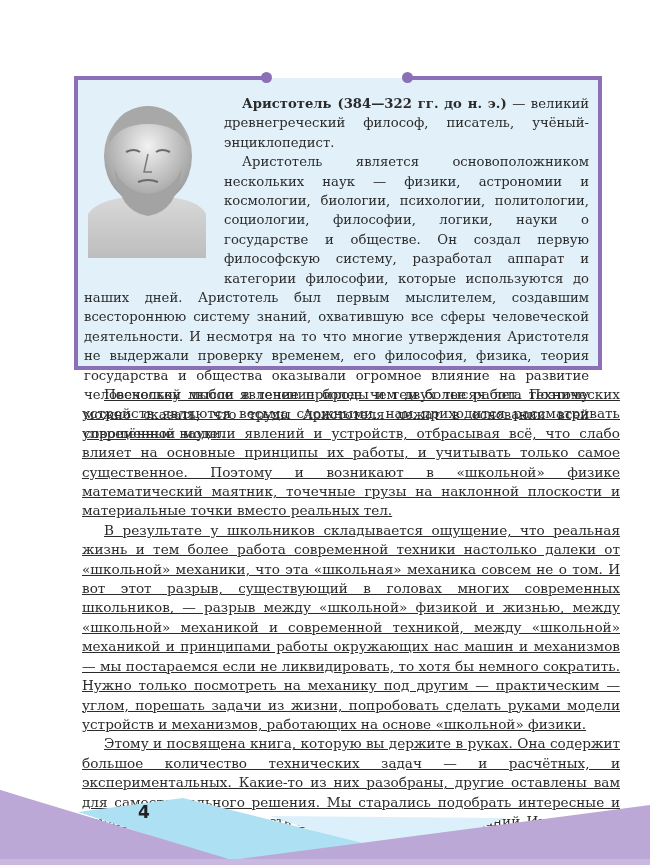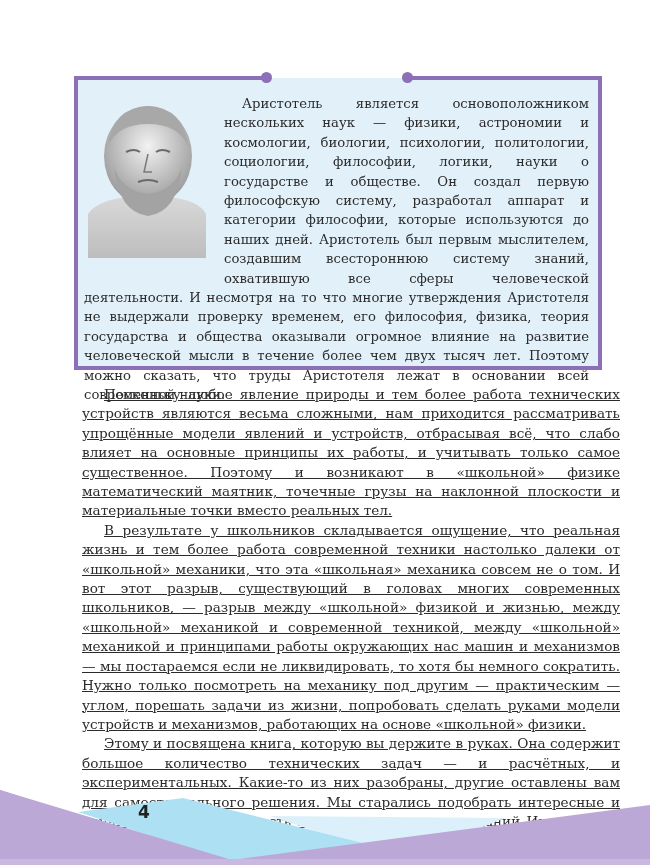--- a/index.html
+++ b/index.html
@@ -77,20 +77,21 @@
   <path d="M22 52 Q26 14 62 12 Q98 14 102 52 Q92 30 62 30 Q32 30 22 52 Z" fill="#a8a8a8"></path>
   <path d="M28 72 Q32 118 62 122 Q92 118 96 72 Q90 96 62 100 Q34 96 28 72 Z" fill="#a3a3a3"></path>
   <path d="M40 58 Q48 54 54 58" stroke="#6b6b6b" stroke-width="2" fill="none"></path>
   <path d="M70 58 Q76 54 84 58" stroke="#6b6b6b" stroke-width="2" fill="none"></path>
   <path d="M62 60 L58 78 L66 78" stroke="#7a7a7a" stroke-width="1.5" fill="none"></path>
   <path d="M52 88 Q62 84 72 88" stroke="#6a6a6a" stroke-width="2" fill="none"></path>
 </svg>
 
 <div class="bio-text">
   <div class="float-spacer"></div>
+  <p class="first"><b>Аристотель (384—322 гг. до н. э.)</b><span> — великий древнегреческий философ, писатель, учёный-энциклопедист.</span></p>
   <p>Аристотель является основоположником нескольких наук — физики, астрономии и космологии, биологии, психологии, политологии, социологии, философии, логики, науки о государстве и обществе. Он создал первую философскую систему, разработал аппарат и категории философии, которые используются до наших дней. Аристотель был первым мыслителем, создавшим всестороннюю систему знаний, охватившую все сферы человеческой деятельности. И несмотря на то что многие утверждения Аристотеля не выдержали проверку временем, его философия, физика, теория государства и общества оказывали огромное влияние на развитие человеческой мысли в течение более чем двух тысяч лет. Поэтому можно сказать, что труды Аристотеля лежат в основании всей современной науки.</p>
 </div>
 
 <div class="body-text">
   <p>Поскольку любое явление природы и тем более работа технических устройств являются весьма сложными, нам приходится рассматривать упрощённые модели явлений и устройств, отбрасывая всё, что слабо влияет на основные принципы их работы, и учитывать только самое существенное. Поэтому и возникают в «школьной» физике математический маятник, точечные грузы на наклонной плоскости и материальные точки вместо реальных тел.</p>
   <p>В результате у школьников складывается ощущение, что реальная жизнь и тем более работа современной техники настолько далеки от «школьной» механики, что эта «школьная» механика совсем не о том. И вот этот разрыв, существующий в головах многих современных школьников, — разрыв между «школьной» физикой и жизнью, между «школьной» механикой и современной техникой, между «школьной» механикой и принципами работы окружающих нас машин и механизмов — мы постараемся если не ликвидировать, то хотя бы немного сократить. Нужно только посмотреть на механику под другим — практическим — углом, порешать задачи из жизни, попробовать сделать руками модели устройств и механизмов, работающих на основе «школьной» физики.</p>
   <p>Этому и посвящена книга, которую вы держите в руках. Она содержит большое количество технических задач — и расчётных, и экспериментальных. Какие-то из них разобраны, другие оставлены вам для самостоятельного решения. Мы старались подобрать интересные и поучительные задачи, часть которых мы взяли из заданий Инженерной олимпиады школьников, проводимой совместно несколькими техническими вузами.</p>
 </div>
 
 <svg class="footer" viewBox="0 0 650 105" preserveAspectRatio="none">

